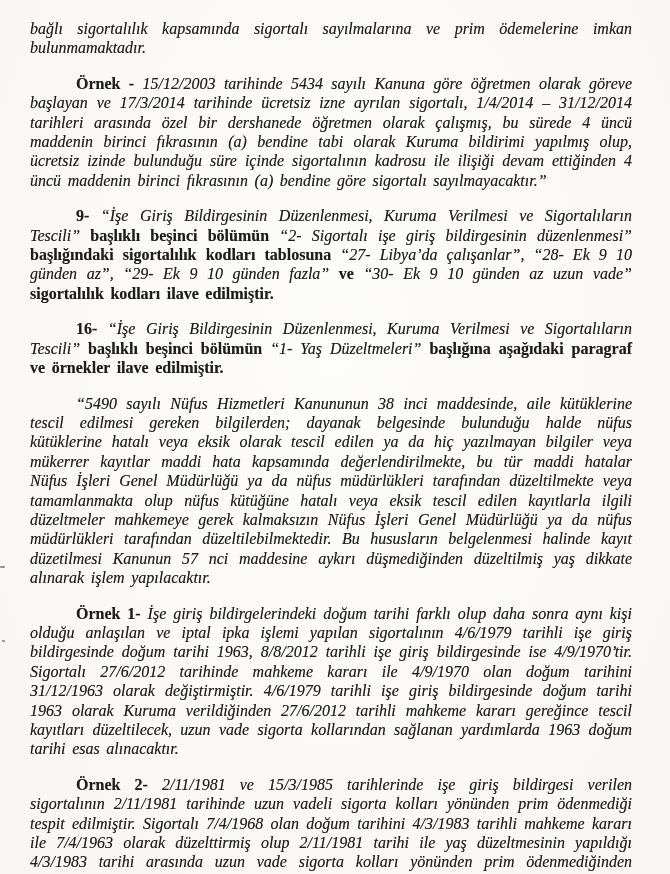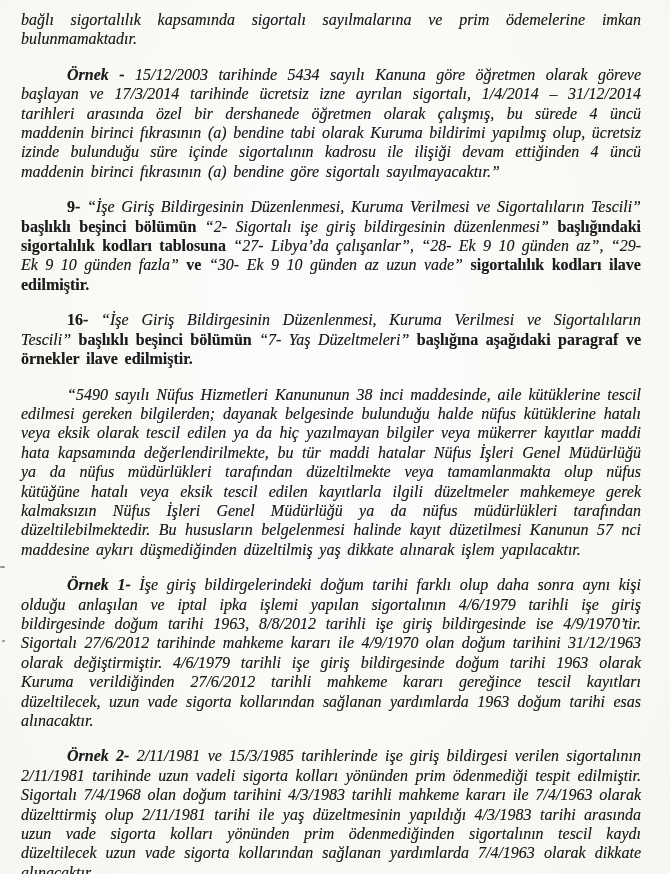--- a/index.html
+++ b/index.html
@@ -21,49 +21,49 @@
       #fbfaf7;
     padding: 3px 22px 0 14px;
     box-sizing: border-box;
     font-family: "Liberation Serif", "DejaVu Serif", serif;
     font-size: 16px;
     line-height: 19.4px;
     color: #1d1d1d;
     text-shadow: 0 0 0.6px rgba(40,40,40,0.55);
   }
   .para {
-    margin: 7px;
+    margin: 16px;
     text-align: justify;
     word-spacing: 2.6px;
   }
   .para + .para {
     margin-top: 16px;
   }
   .para.indent {
     text-indent: 46px;
   }
   .s-italic { font-style: italic; }
-  .s-bold-italic { font-style: italic; font-weight: bold; }
+  .s-bold-italic { font-weight: bold; }
   .s-bold { font-weight: bold; }
   .s-regular { font-style: normal; font-weight: bold; }
   .speck {
     position: absolute;
     background: rgba(60,60,60,0.55);
     border-radius: 1px;
   }
   .speck-1 { left: 0; top: 566px; width: 5px; height: 2px; }
   .speck-2 { left: 2px; top: 640px; width: 3px; height: 2px; }
 </style>
 </head>
 <body>
 
 <div class="scan-page">
   <div class="speck speck-1"></div>
   <div class="speck speck-2"></div>
 <p class="para"><span class="s-italic">bağlı sigortalılık kapsamında sigortalı sayılmalarına ve prim ödemelerine imkan bulunmamaktadır.</span></p>
     <p class="para indent"><span class="s-bold-italic">Örnek - </span><span class="s-italic">15/12/2003 tarihinde 5434 sayılı Kanuna göre öğretmen olarak göreve başlayan ve 17/3/2014 tarihinde ücretsiz izne ayrılan sigortalı, 1/4/2014 – 31/12/2014 tarihleri arasında özel bir dershanede öğretmen olarak çalışmış, bu sürede 4 üncü maddenin birinci fıkrasının (a) bendine tabi olarak Kuruma bildirimi yapılmış olup, ücretsiz izinde bulunduğu süre içinde sigortalının kadrosu ile ilişiği devam ettiğinden 4 üncü maddenin birinci fıkrasının (a) bendine göre sigortalı sayılmayacaktır.”</span></p>
     <p class="para indent"><span class="s-bold">9- </span><span class="s-italic">“İşe Giriş Bildirgesinin Düzenlenmesi, Kuruma Verilmesi ve Sigortalıların Tescili”</span><span class="s-regular"> başlıklı beşinci bölümün </span><span class="s-italic">“2- Sigortalı işe giriş bildirgesinin düzenlenmesi”</span><span class="s-regular"> başlığındaki sigortalılık kodları tablosuna </span><span class="s-italic">“27- Libya’da çalışanlar”, “28- Ek 9 10 günden az”, “29- Ek 9 10 günden fazla”</span><span class="s-regular"> ve </span><span class="s-italic">“30- Ek 9 10 günden az uzun vade”</span><span class="s-regular"> sigortalılık kodları ilave edilmiştir.</span></p>
-    <p class="para indent"><span class="s-bold">16- </span><span class="s-italic">“İşe Giriş Bildirgesinin Düzenlenmesi, Kuruma Verilmesi ve Sigortalıların Tescili”</span><span class="s-regular"> başlıklı beşinci bölümün </span><span class="s-italic">“7- Yaş Düzeltmeleri”</span><span class="s-regular"> başlığına aşağıdaki paragraf ve örnekler ilave edilmiştir.</span></p>
+    <p class="para indent"><span class="s-bold">16- </span><span class="s-italic">“İşe Giriş Bildirgesinin Düzenlenmesi, Kuruma Verilmesi ve Sigortalıların Tescili”</span><span class="s-regular"> başlıklı beşinci bölümün </span><span class="s-italic">“1- Yaş Düzeltmeleri”</span><span class="s-regular"> başlığına aşağıdaki paragraf ve örnekler ilave edilmiştir.</span></p>
     <p class="para indent"><span class="s-italic">“5490 sayılı Nüfus Hizmetleri Kanununun 38 inci maddesinde, aile kütüklerine tescil edilmesi gereken bilgilerden; dayanak belgesinde bulunduğu halde nüfus kütüklerine hatalı veya eksik olarak tescil edilen ya da hiç yazılmayan bilgiler veya mükerrer kayıtlar maddi hata kapsamında değerlendirilmekte, bu tür maddi hatalar Nüfus İşleri Genel Müdürlüğü ya da nüfus müdürlükleri tarafından düzeltilmekte veya tamamlanmakta olup nüfus kütüğüne hatalı veya eksik tescil edilen kayıtlarla ilgili düzeltmeler mahkemeye gerek kalmaksızın Nüfus İşleri Genel Müdürlüğü ya da nüfus müdürlükleri tarafından düzeltilebilmektedir. Bu hususların belgelenmesi halinde kayıt düzetilmesi Kanunun 57 nci maddesine aykırı düşmediğinden düzeltilmiş yaş dikkate alınarak işlem yapılacaktır.</span></p>
     <p class="para indent"><span class="s-bold-italic">Örnek 1- </span><span class="s-italic">İşe giriş bildirgelerindeki doğum tarihi farklı olup daha sonra aynı kişi olduğu anlaşılan ve iptal ipka işlemi yapılan sigortalının 4/6/1979 tarihli işe giriş bildirgesinde doğum tarihi 1963, 8/8/2012 tarihli işe giriş bildirgesinde ise 4/9/1970’tir. Sigortalı 27/6/2012 tarihinde mahkeme kararı ile 4/9/1970 olan doğum tarihini 31/12/1963 olarak değiştirmiştir. 4/6/1979 tarihli işe giriş bildirgesinde doğum tarihi 1963 olarak Kuruma verildiğinden 27/6/2012 tarihli mahkeme kararı gereğince tescil kayıtları düzeltilecek, uzun vade sigorta kollarından sağlanan yardımlarda 1963 doğum tarihi esas alınacaktır.</span></p>
     <p class="para indent"><span class="s-bold-italic">Örnek 2- </span><span class="s-italic">2/11/1981 ve 15/3/1985 tarihlerinde işe giriş bildirgesi verilen sigortalının 2/11/1981 tarihinde uzun vadeli sigorta kolları yönünden prim ödenmediği tespit edilmiştir. Sigortalı 7/4/1968 olan doğum tarihini 4/3/1983 tarihli mahkeme kararı ile 7/4/1963 olarak düzelttirmiş olup 2/11/1981 tarihi ile yaş düzeltmesinin yapıldığı 4/3/1983 tarihi arasında uzun vade sigorta kolları yönünden prim ödenmediğinden sigortalının tescil kaydı düzeltilecek uzun vade sigorta kollarından sağlanan yardımlarda 7/4/1963 olarak dikkate alınacaktır.</span></p>
     <p class="para indent"><span class="s-bold-italic">Örnek 4- </span><span class="s-italic">22/9/1988 tarihinde 1479 sayılı Kanuna tabi, 21/11/1992 tarihinde 506 sayılı Kanuna tabi olan sigortalı 8/8/1986 tarihli mahkeme kararı ile 5/5/1965 olan doğum tarihini</span></p>
   </div>
 
 </body></html>

